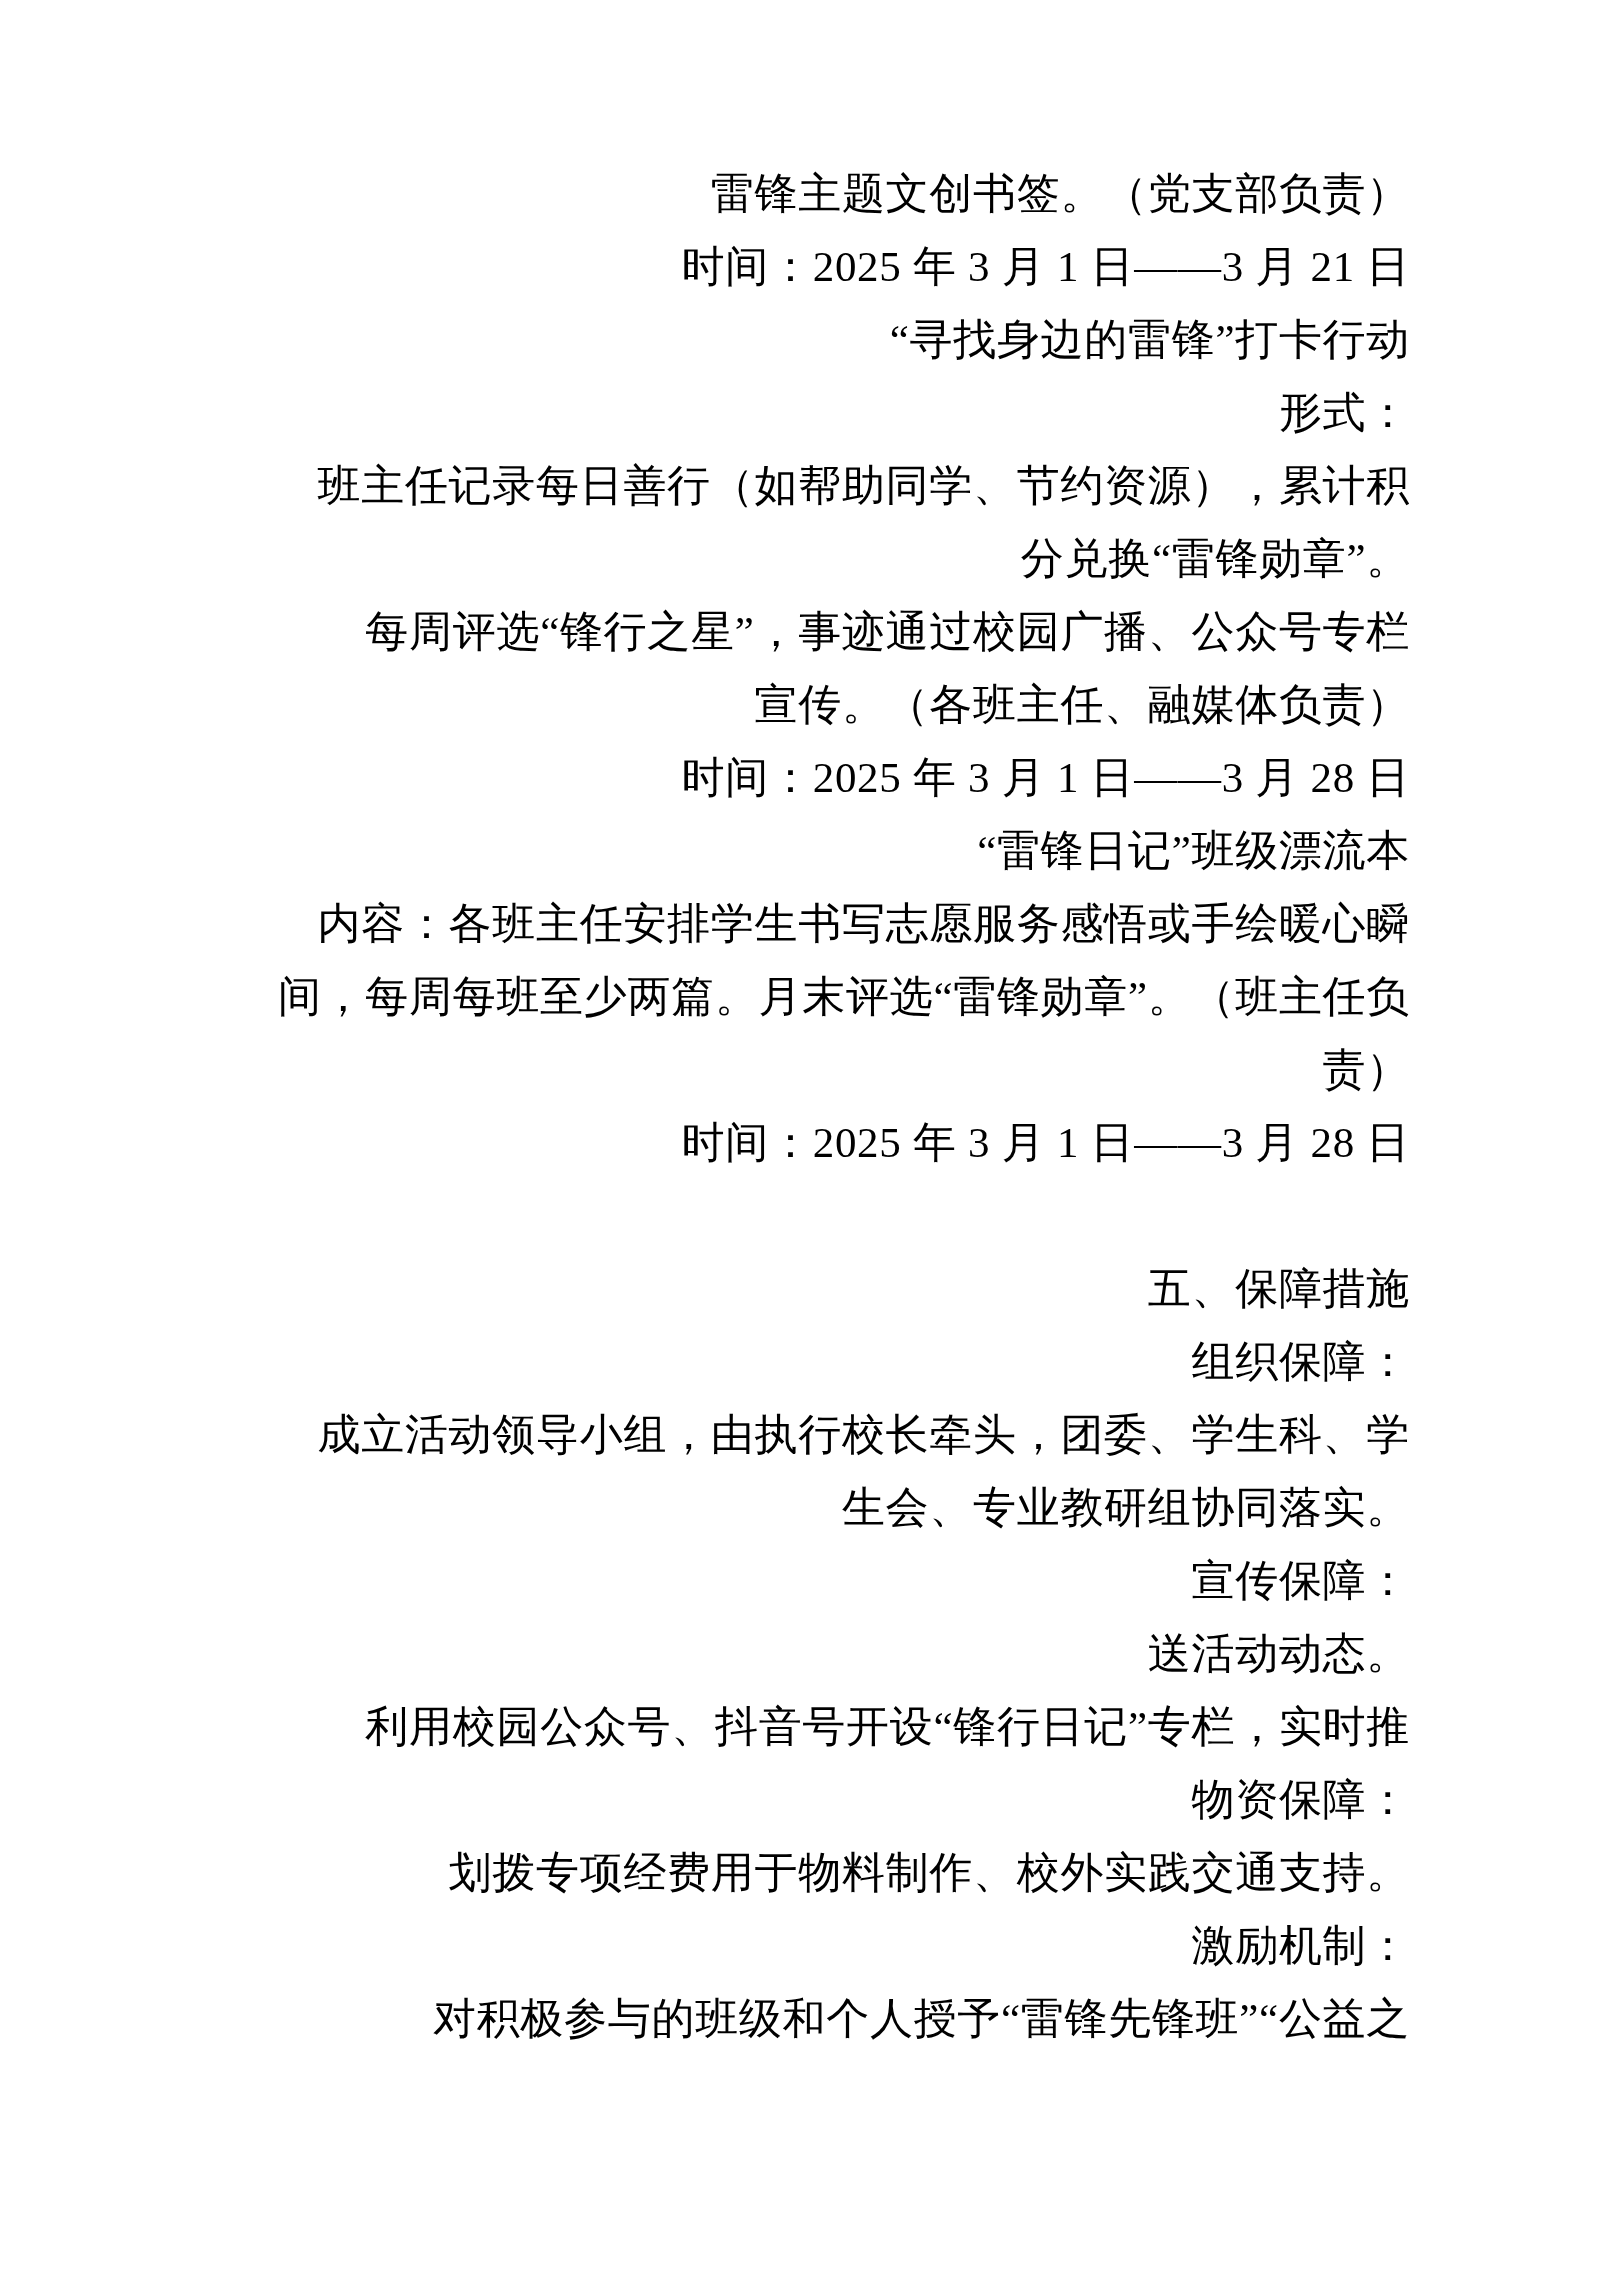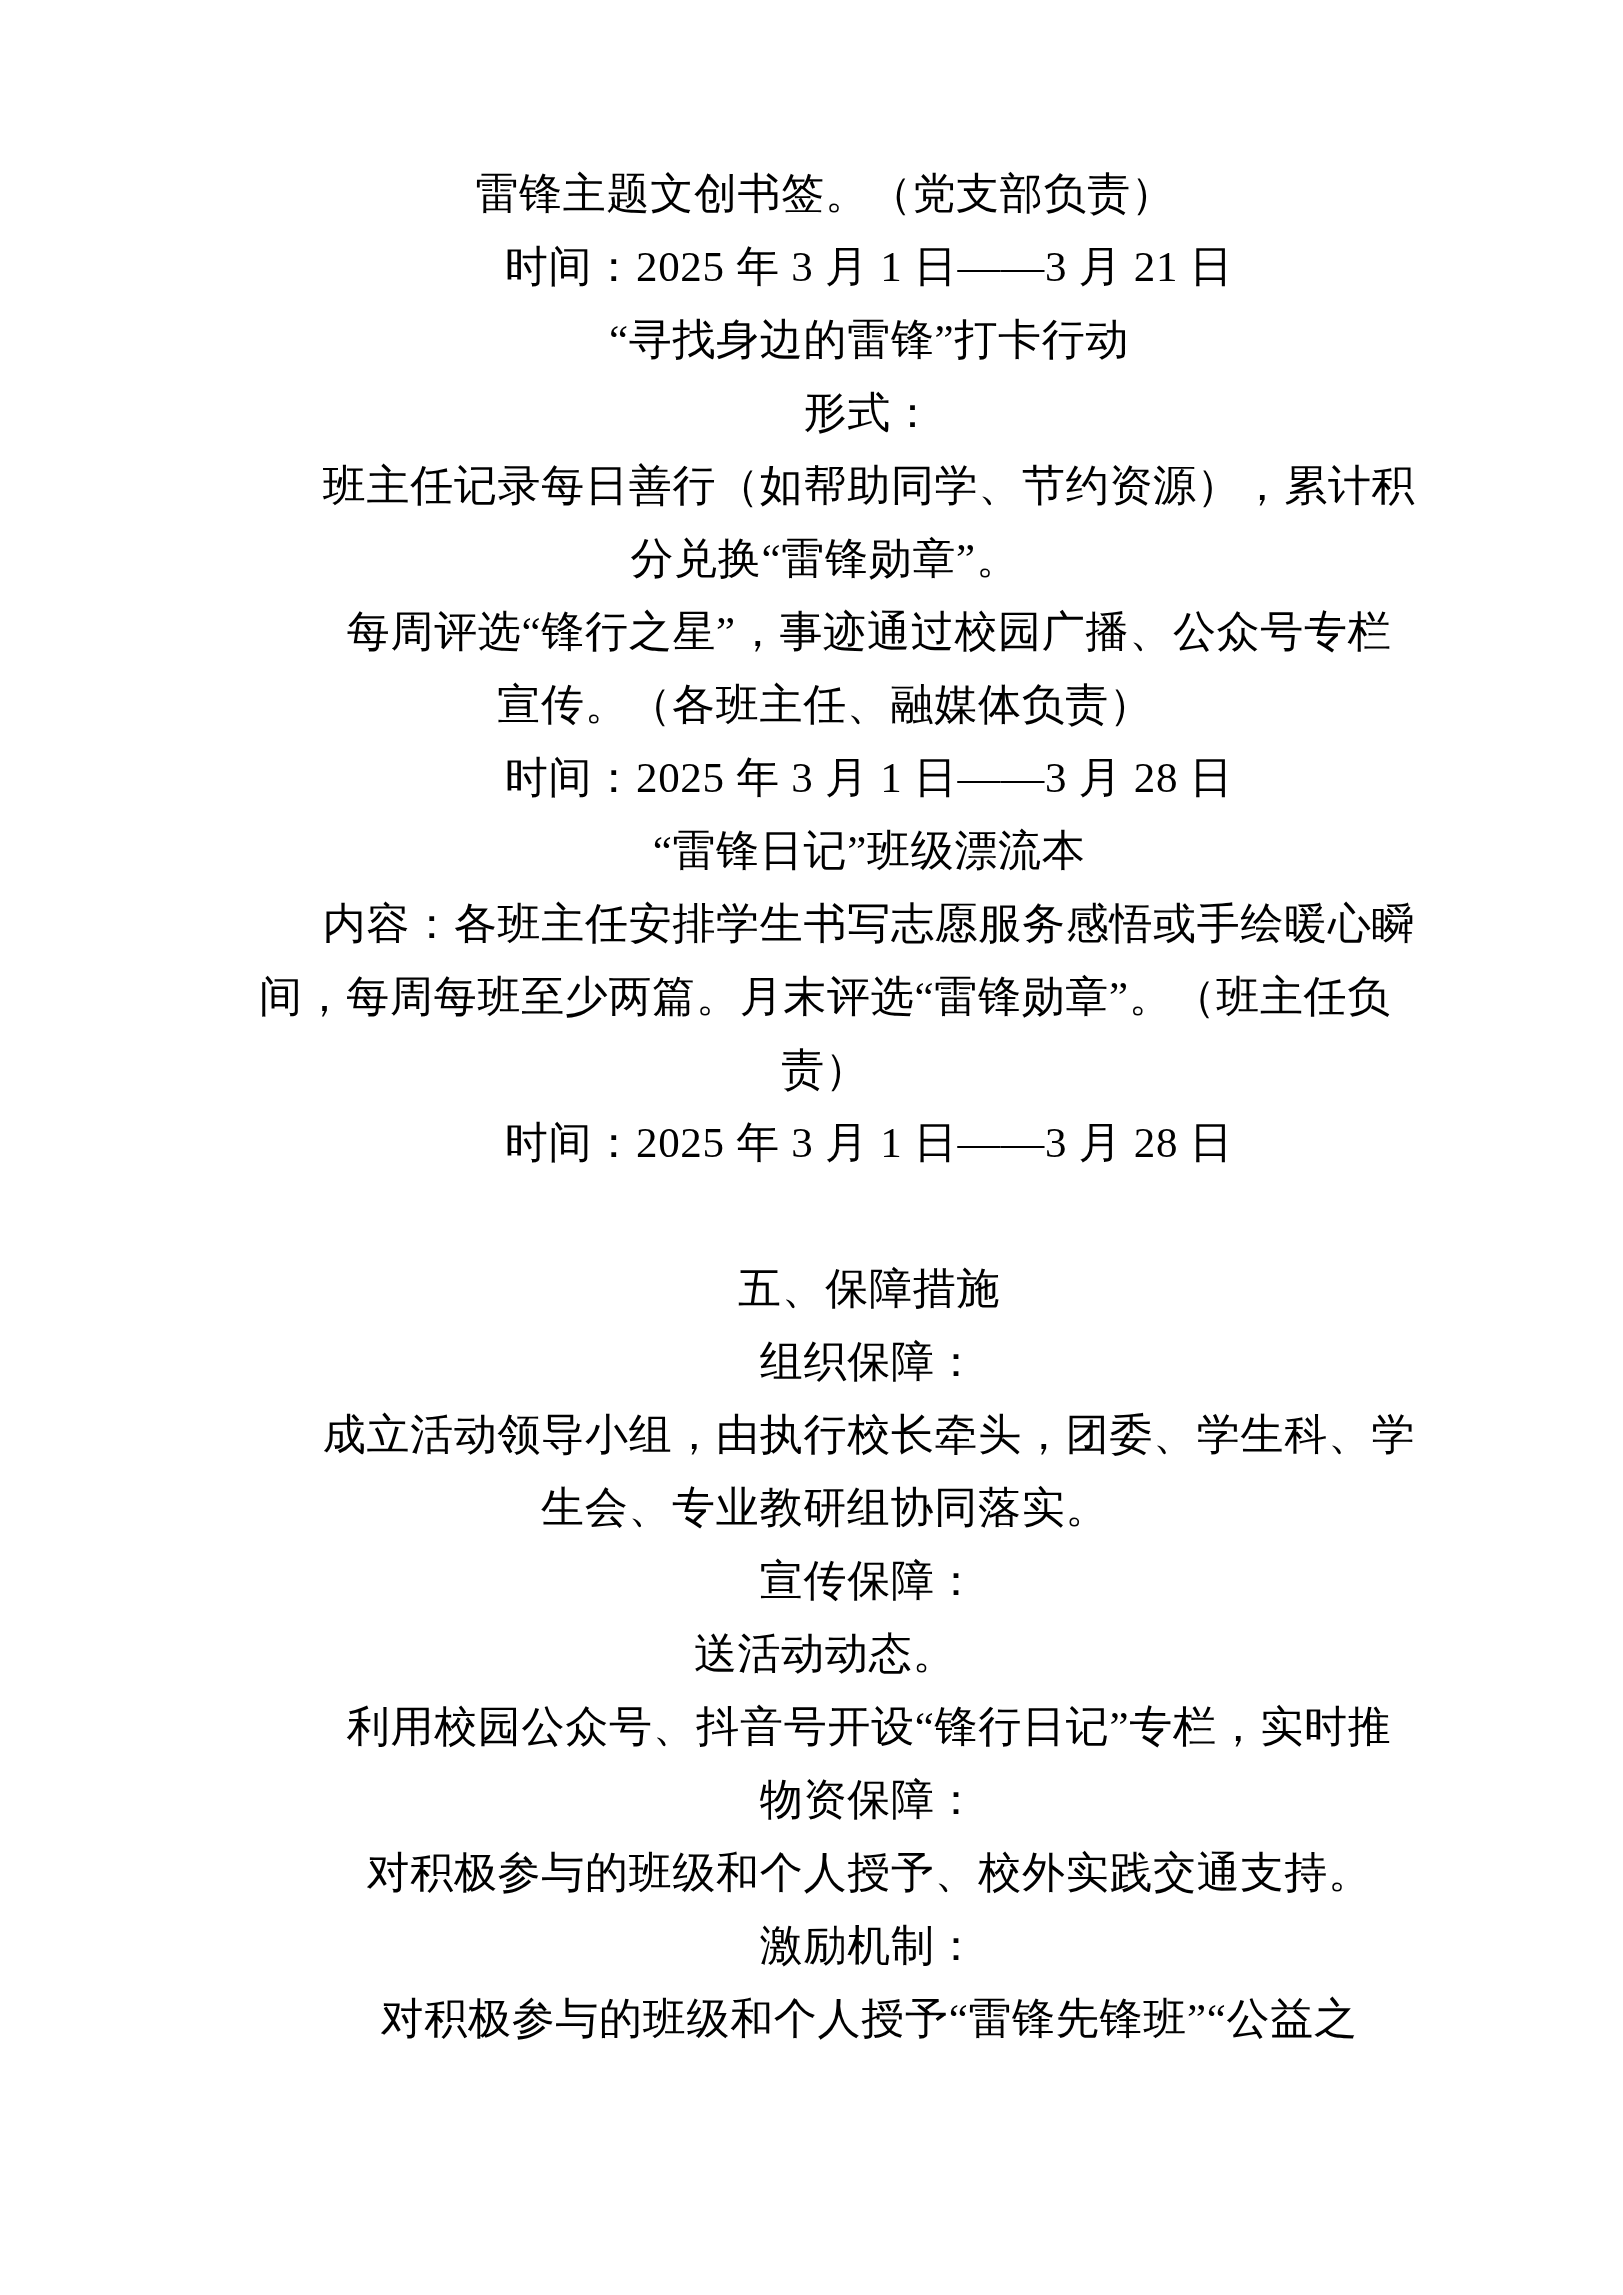--- a/index.html
+++ b/index.html
@@ -17,22 +17,21 @@
     color: #000000;
   }
   .doc {
     position: absolute;
     left: 216px;
     top: 157px;
     width: 1194px;
     font-size: 43px;
     line-height: 73px;
     letter-spacing: 0.7px;
-    text-align: center;
-    margin-left: 12px;
+    text-align: right;
   }
   .line {
     white-space: nowrap;
     height: 73px;
   }
   .line.indent {
     text-indent: 2.05em;
   }
   .line.bold {
     font-weight: normal;
@@ -62,18 +61,18 @@
       <div class="line indent">时间：2025 年 3 月 1 日——3 月 28 日</div>
       <div class="line blank"></div>
       <div class="line indent bold">五、保障措施</div>
       <div class="line indent">组织保障：</div>
       <div class="line indent">成立活动领导小组，由执行校长牵头，团委、学生科、学</div>
       <div class="line">生会、专业教研组协同落实。</div>
       <div class="line indent">宣传保障：</div>
       <div class="line">送活动动态。</div>
       <div class="line indent">利用校园公众号、抖音号开设“锋行日记”专栏，实时推</div>
       <div class="line indent">物资保障：</div>
-      <div class="line indent">对积极参与的班级和个人授予、校外实践交通支持。</div>
+      <div class="line indent">划拨专项经费用于物料制作、校外实践交通支持。</div>
       <div class="line indent">激励机制：</div>
       <div class="line indent">对积极参与的班级和个人授予“雷锋先锋班”“公益之</div>
     </div>
 </div>
 
 
 </body></html>

